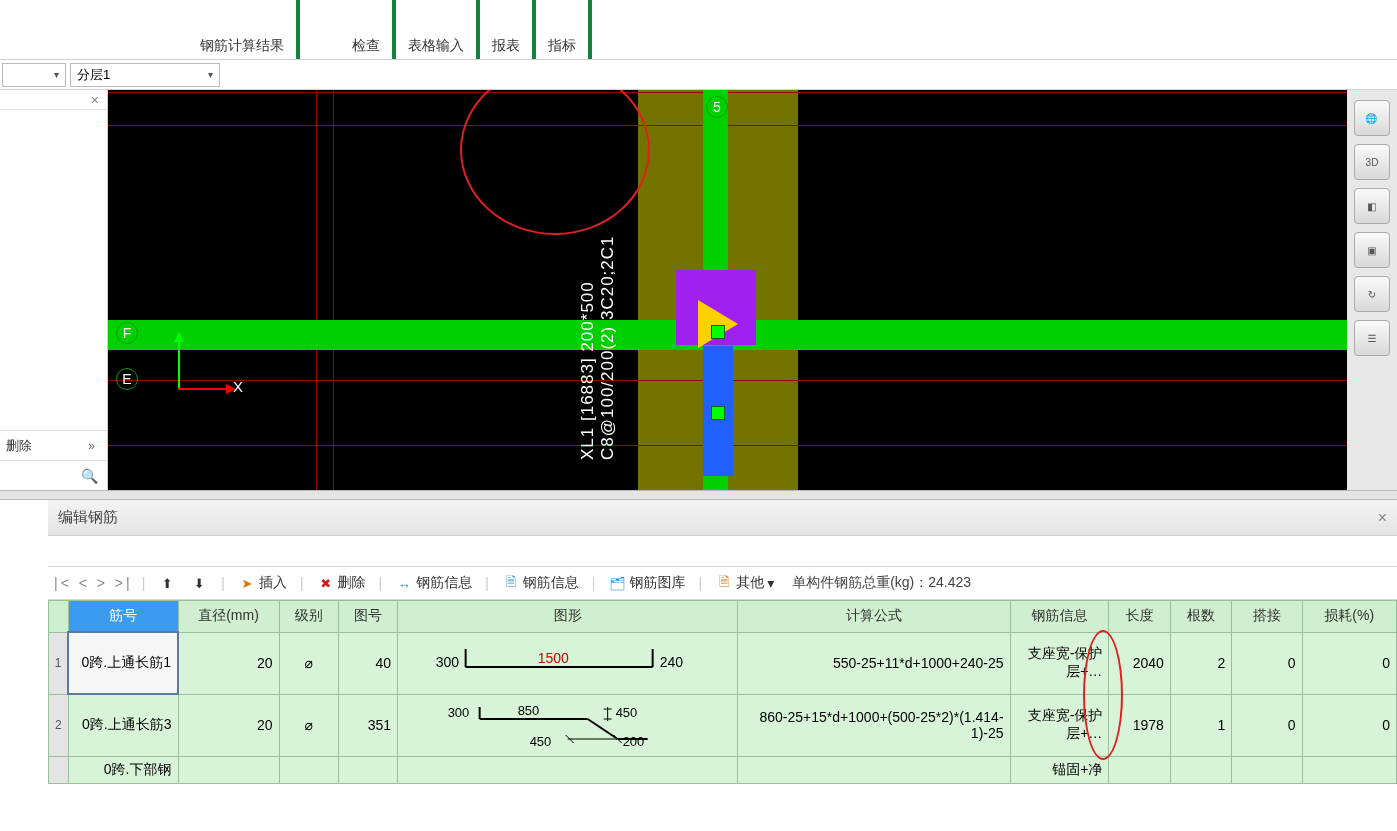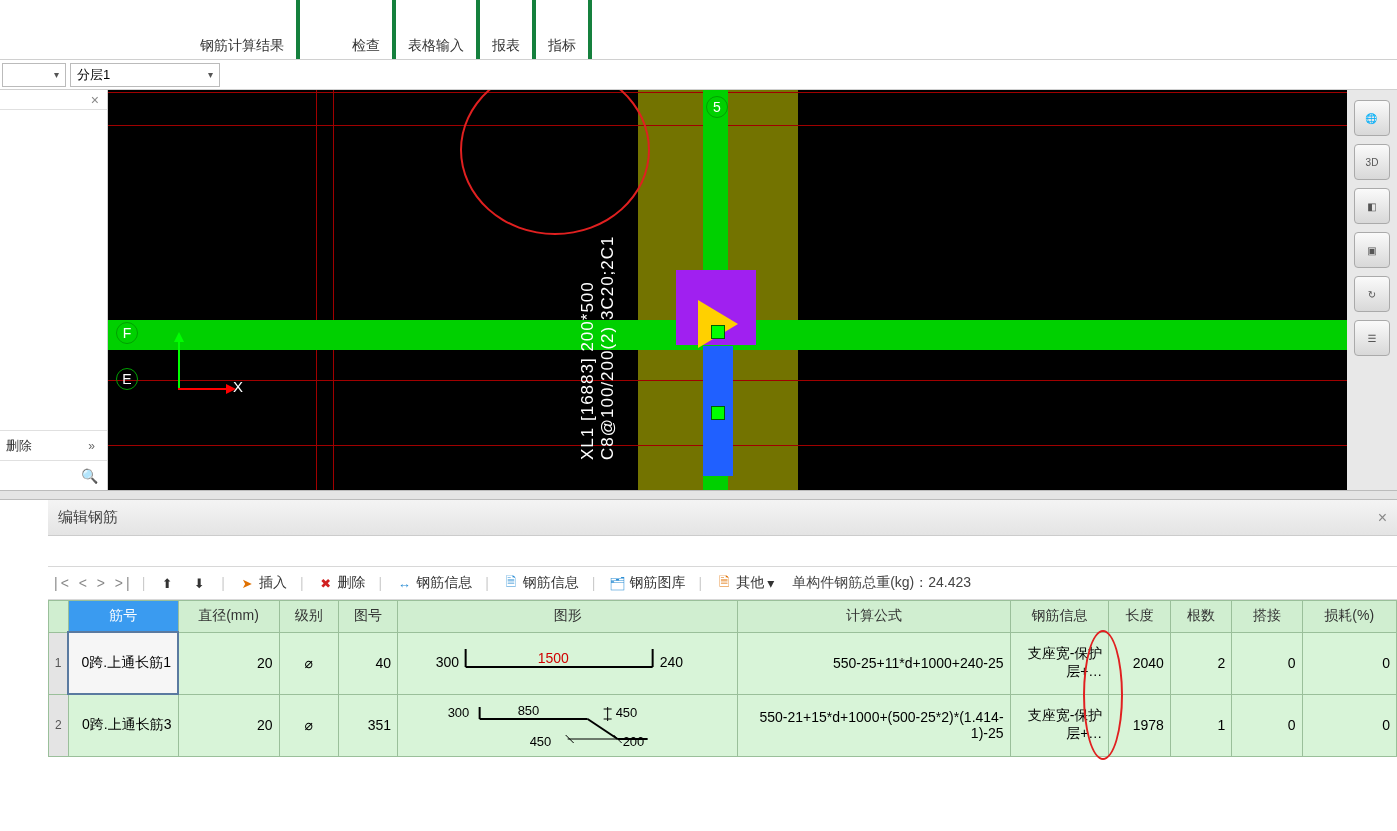--- a/index.html
+++ b/index.html
@@ -319,24 +319,38 @@
             <line x1="190" y1="8" x2="190" y2="22" stroke="#000" stroke-width="1"></line>
             <line x1="186" y1="10" x2="194" y2="10" stroke="#000"></line>
             <line x1="186" y1="20" x2="194" y2="20" stroke="#000"></line>
             <text x="112" y="47" font-size="13">450</text>
             <text x="205" y="47" font-size="13">200</text>
             <line x1="150" y1="40" x2="200" y2="40" stroke="#000" stroke-width="1"></line>
             <line x1="148" y1="36" x2="156" y2="44" stroke="#000"></line>
             <line x1="196" y1="36" x2="204" y2="44" stroke="#000"></line>
           </svg>
         </td>
-        <td>550-21+15*d+1000+(500-25*2)*(1.414-1)-25</td>
+        <td>860-25+15*d+1000+(500-25*2)*(1.414-1)-25</td>
         <td>支座宽-保护层+…</td>
         <td>1978</td>
         <td>1</td>
         <td>0</td>
         <td>0</td>
       </tr>
+      <tr style="height:20px">
+        <td class="rowhdr" style="height:20px"></td>
+        <td style="height:20px">0跨.下部钢</td>
+        <td style="height:20px"></td>
+            <td style="height:20px"></td>
+            <td style="height:20px"></td>
+            <td style="height:20px"></td>
+            <td style="height:20px"></td>
+        <td style="height:20px">锚固+净</td>
+        <td style="height:20px"></td>
+            <td style="height:20px"></td>
+            <td style="height:20px"></td>
+            <td style="height:20px"></td>
+      </tr>
     </tbody>
   </table>
   <div class="red-ellipse-count" style="top:30px; left:1035px;"></div>
   </div>
 </div>
 
 </body></html>

